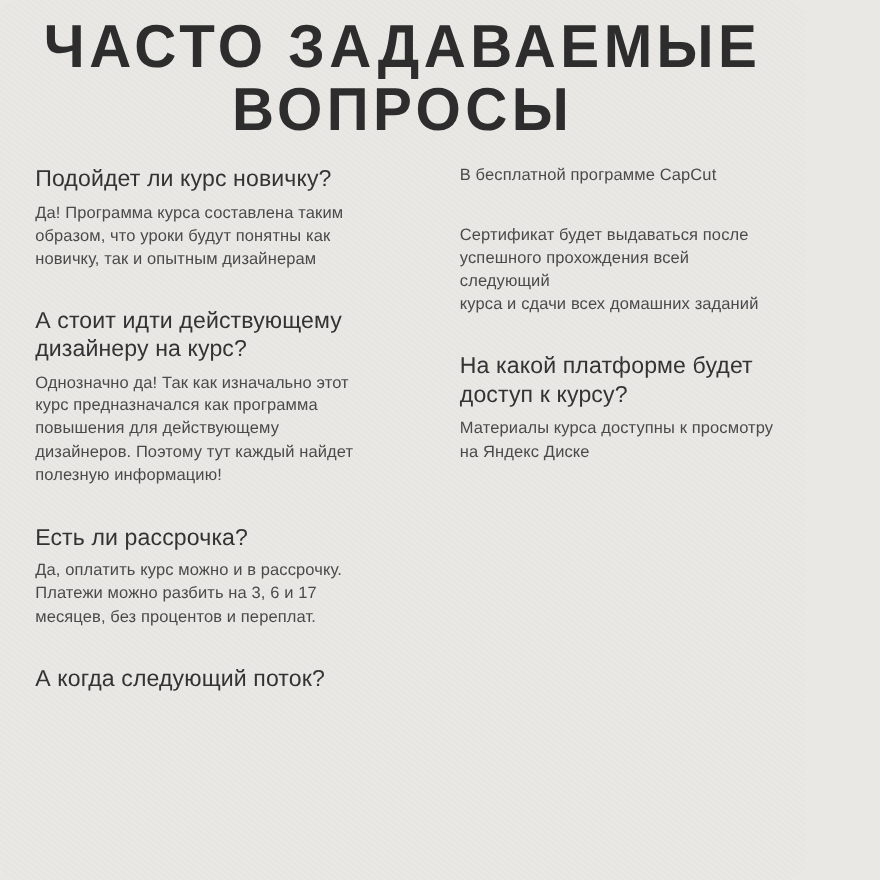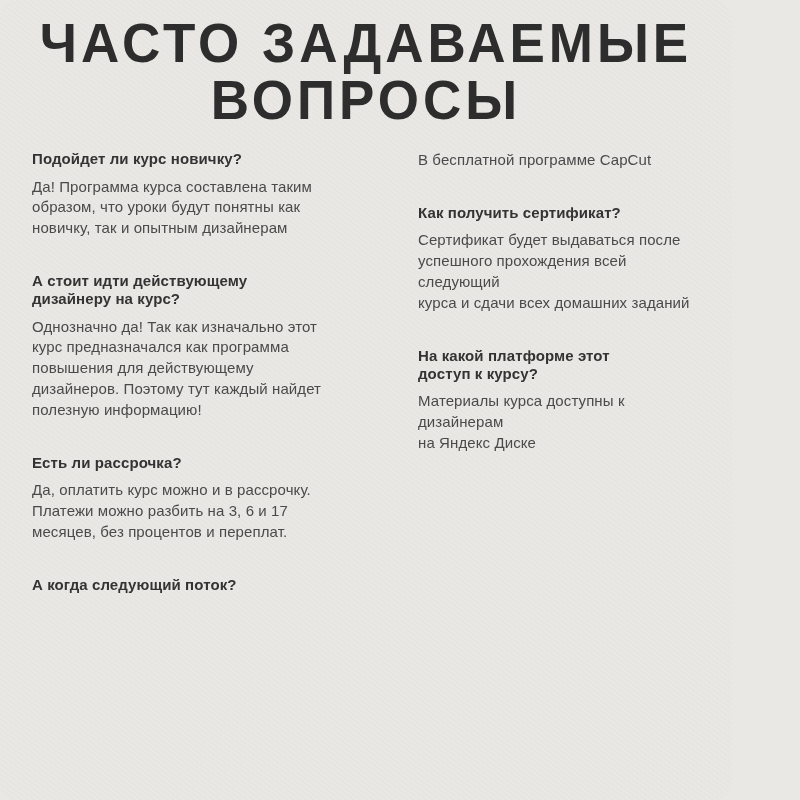--- a/index.html
+++ b/index.html
@@ -43,22 +43,22 @@
     grid-template-columns: 360px 1fr;
     column-gap: 26px;
     padding: 26px 8px 0 18px;
     box-sizing: border-box;
   }
   .faq-item {
     margin: 0 0 33px 0;
   }
   .question {
     margin: 0 0 8px 0;
-    font-size: 15px;
-    font-weight: bold;
+    font-size: 21px;
+    font-weight: normal;
     line-height: 1.22;
     color: #333333;
     white-space: pre-line;
     letter-spacing: 0.1px;
   }
   .answer {
     margin: 0;
     font-size: 15px;
     font-weight: 400;
     line-height: 1.39;
@@ -109,29 +109,28 @@
     </div>
 
     <div class="col">
 
 
       <section class="faq-item">
         <p class="answer">В бесплатной программе CapCut</p>
       </section>
 
       <section class="faq-item">
-        <h2 class="question">Как получить сертификат?</h2>
         <p class="answer">Сертификат будет выдаваться после
 успешного прохождения всей следующий
 курса и сдачи всех домашних заданий</p>
       </section>
 
       <section class="faq-item">
-        <h2 class="question">На какой платформе этот
+        <h2 class="question">На какой платформе будет
 доступ к курсу?</h2>
-        <p class="answer">Материалы курса доступны к дизайнерам
+        <p class="answer">Материалы курса доступны к просмотру
 на Яндекс Диске</p>
       </section>
 
     </div>
 
   </div>
 </div>
 
 </body></html>

